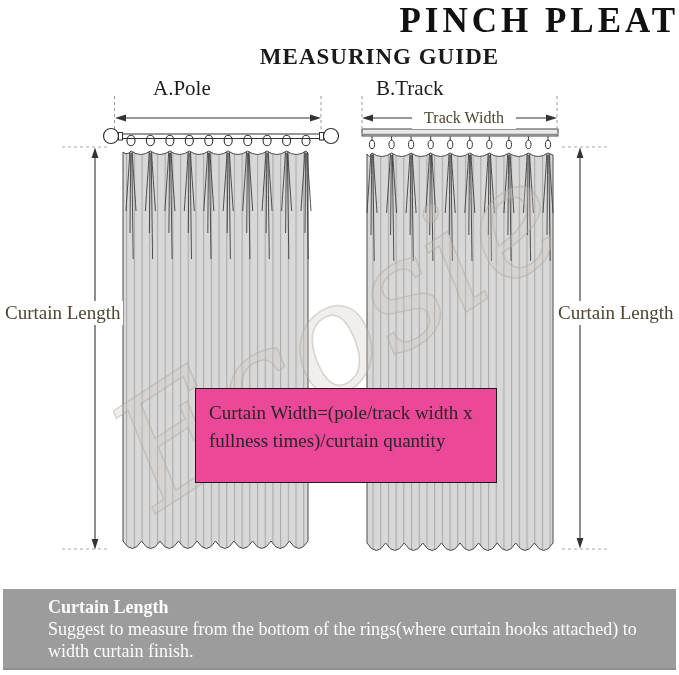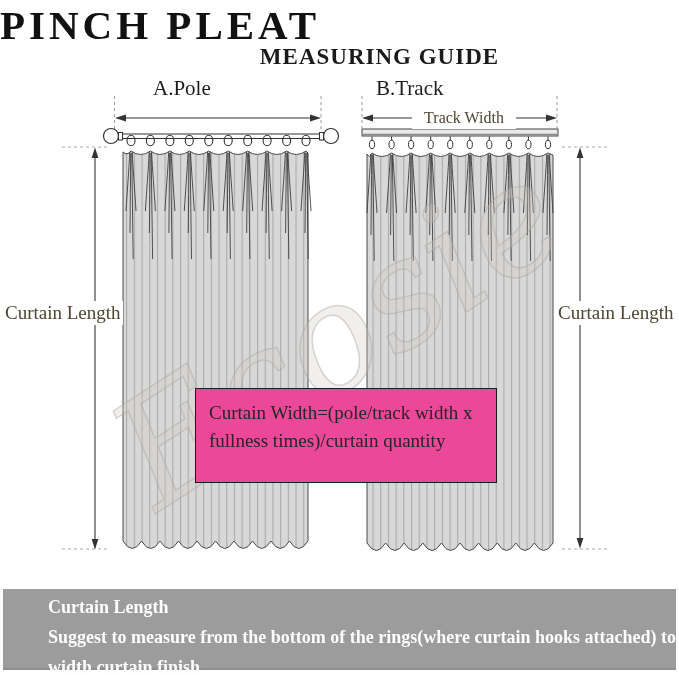--- a/index.html
+++ b/index.html
@@ -2,22 +2,22 @@
 <html><head>
 <meta charset="utf-8">
 <style>
   html,body{margin:0;padding:0;background:#ffffff;}
   #stage{
     position:relative;width:679px;height:675px;background:#ffffff;
     font-family:"Liberation Serif", serif;overflow:hidden;
   }
   .abs{position:absolute;}
   .title{
-    left:0;top:1px;width:679px;text-align:left;
-    font-size:41px;font-weight:bold;letter-spacing:4px;color:#111;z-index:5;
+    left:0;top:1px;width:679px;text-align:right;
+    font-size:35px;font-weight:bold;letter-spacing:4px;color:#111;z-index:5;
   }
   .subtitle{
     left:0;top:44px;width:679px;text-align:center;
     font-size:23px;font-weight:bold;letter-spacing:1px;color:#1a1a1a;z-index:5;margin-left:40px;
   }
   .section-label{
     font-size:21px;color:#1c1c1c;z-index:5;white-space:nowrap;
   }
   .width-label{
     font-size:16px;color:#4b4531;background:#fff;padding:0 5px;
@@ -37,21 +37,21 @@
   }
   .footer-bar{
     left:3px;top:589px;width:673px;height:81px;background:#9c9c9c;
     z-index:6;box-sizing:border-box;padding:7px 14px 0 45px;
     border-bottom:2px solid #8e8e8e;
   }
   .footer-bar .ftitle{
     font-size:18px;font-weight:600;color:#fdfdfd;line-height:22px;white-space:nowrap;
   }
   .footer-bar .fline{
-    font-size:18px;font-weight:700;color:#fdfdfd;line-height:22px;white-space:nowrap;margin-top:8px;
+    font-size:18px;font-weight:400;color:#fdfdfd;line-height:22px;white-space:nowrap;
   }
   .watermark{
     left:-50px;top:258px;width:780px;height:160px;text-align:center;
     font-family:"DejaVu Serif", serif;font-style:italic;
     font-size:150px;line-height:150px;
     color:rgba(205,202,196,0.30);
     -webkit-text-stroke:1.5px rgba(172,169,161,0.45);
     transform:rotate(-33deg);transform-origin:50% 50%;
     z-index:2;pointer-events:none;user-select:none;
   }

